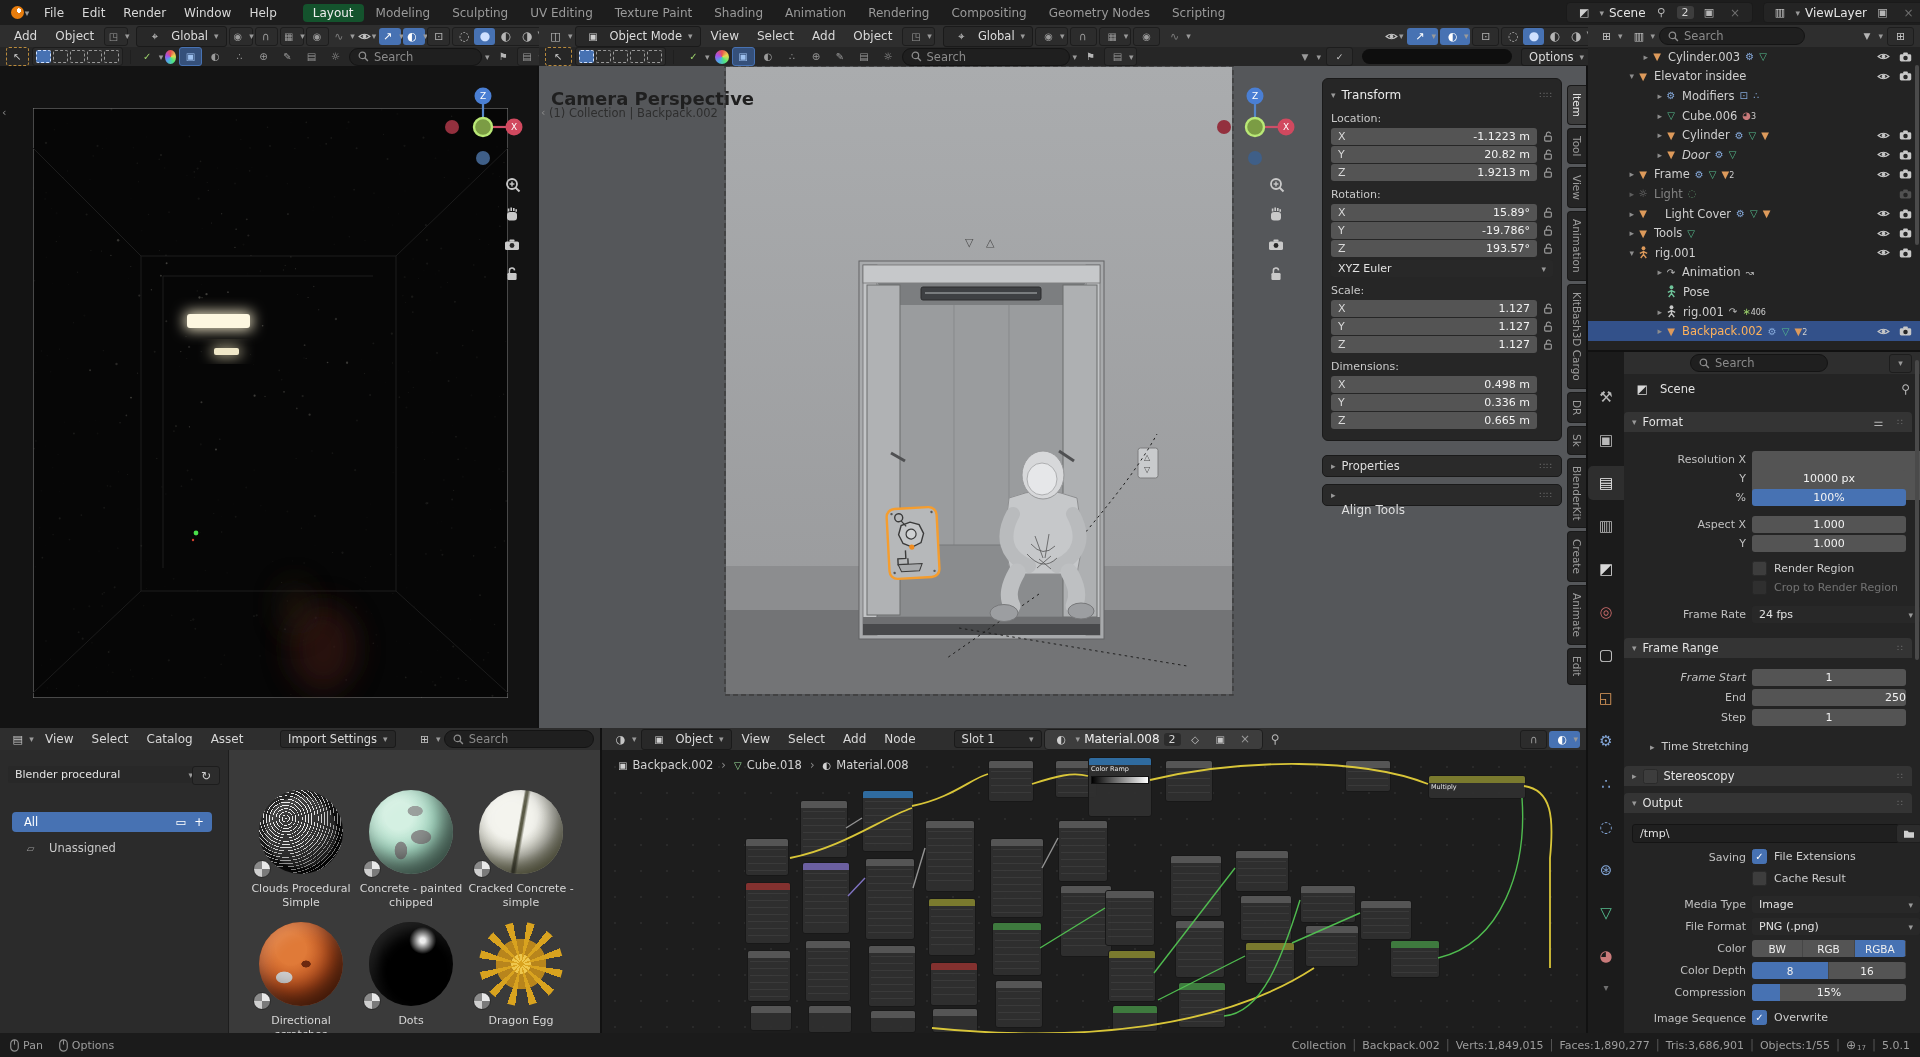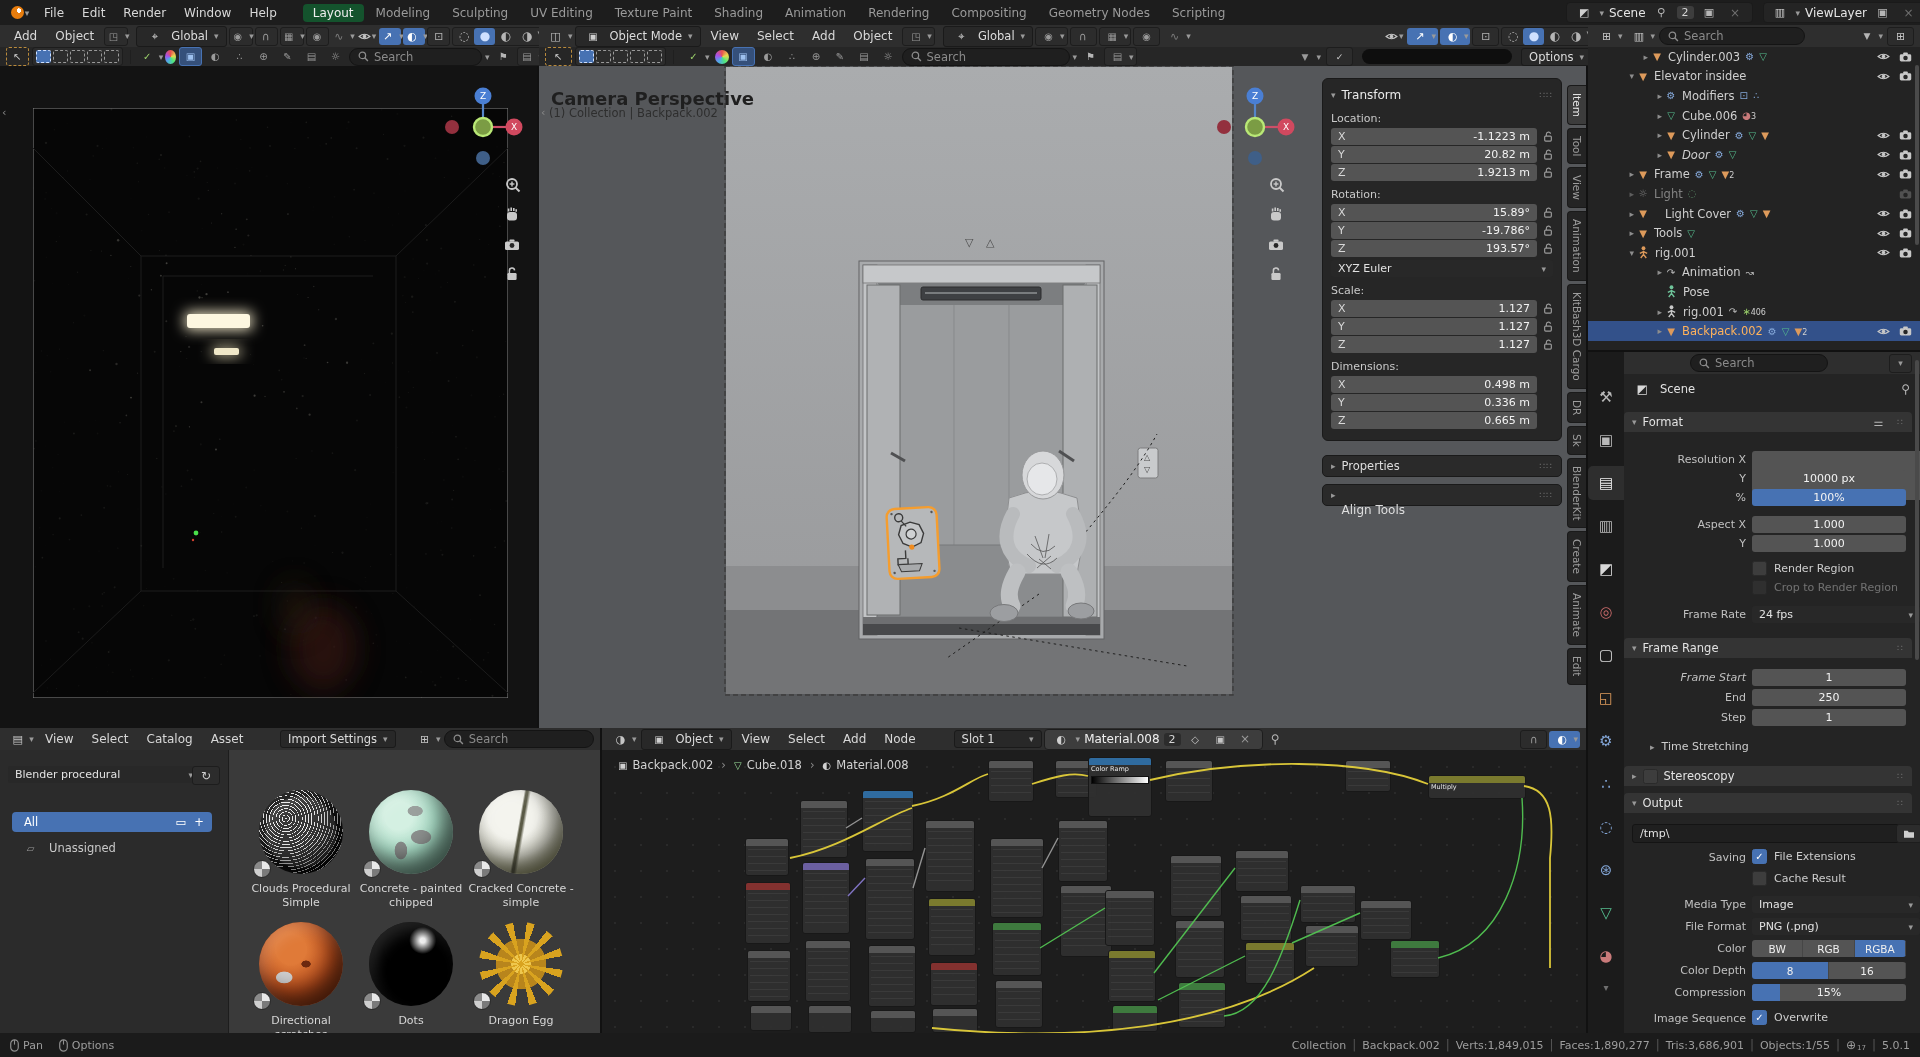--- a/index.html
+++ b/index.html
@@ -1477,21 +1477,21 @@
         <div class="phead" style="top: 286px; left: 0px; right: 8px;">
           <div class="caret">▾</div>
           <div>Frame Range</div>
           <div class="grip" style="margin-left: auto;">∷</div>
         </div>
         <div class="lbl" style="left: 0px; top: 319px; width: 122px; font-style: italic;">Frame Start</div>
         <div class="fld" style="position: absolute; left: 128px; top: 317px; width: 154px; justify-content: center; padding: 0px;">
           <div>1</div>
         </div>
         <div class="lbl" style="left: 0px; top: 339px; width: 122px;">End</div>
-        <div class="fld" style="position: absolute; left: 128px; top: 337px; width: 154px; justify-content: center; padding: 0px;">
+        <div class="fld" style="position: absolute; left: 128px; top: 337px; width: 154px; justify-content: flex-end; padding: 0px;">
           <div>250</div>
         </div>
         <div class="lbl" style="left: 0px; top: 359px; width: 122px;">Step</div>
         <div class="fld" style="position: absolute; left: 128px; top: 357px; width: 154px; justify-content: center; padding: 0px;">
           <div>1</div>
         </div>
         <div style="position: absolute; left: 26px; top: 388px; display: flex; gap: 7px; align-items: center; color: rgb(205, 205, 205); font-size: 11px;">
           <div class="caret">▸</div>
           <div>Time Stretching</div>
         </div>

